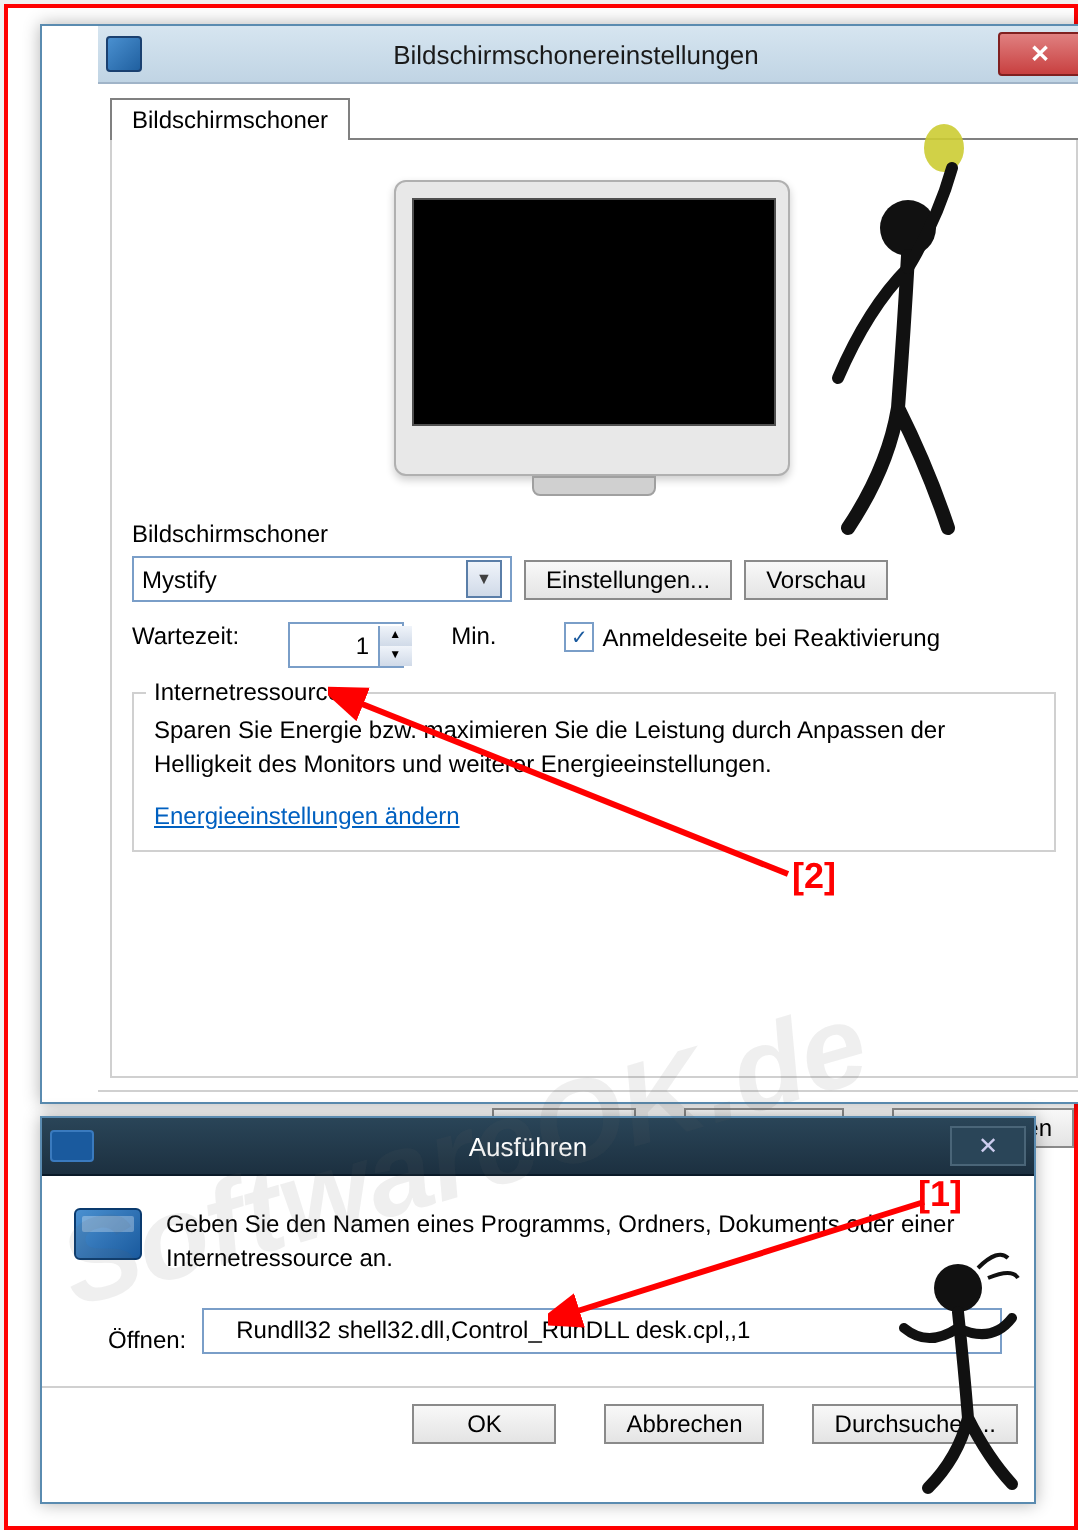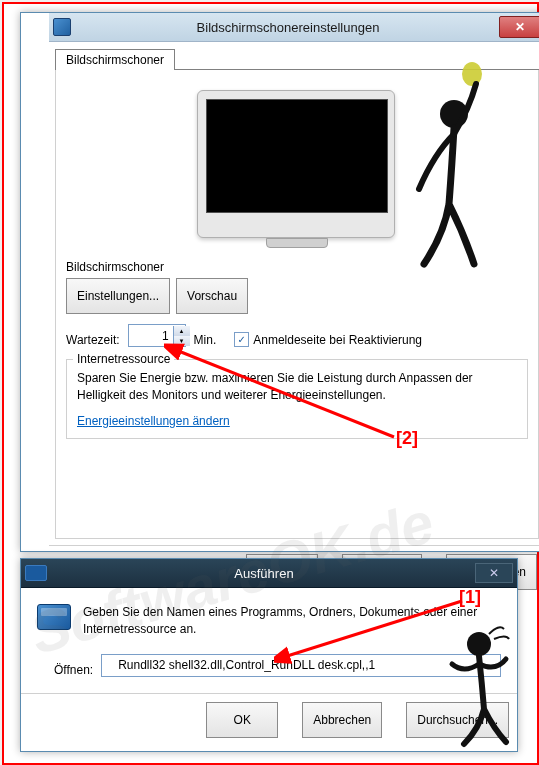--- a/index.html
+++ b/index.html
@@ -187,30 +187,30 @@
   display: flex;
   align-items: center;
   justify-content: center;
   font-size: 8px;
   color: #404040;
 }
 .btn {
   border: 1px solid #8a8a8a;
   background: linear-gradient(#f8f8f8, #e4e4e4);
   padding: 2px 10px;
-  height: 36px;
+  height: 20px;
   font-size: 12px;
   font-family: inherit;
   cursor: pointer;
   min-width: 72px;
 }
 .wait-row {
   display: flex;
-  align-items: flex-end;
-  gap: 8px;
+  align-items: flex-start;
+  gap: 24px;
   margin-bottom: 12px;
 }
 .spinner {
   display: flex;
   align-items: center;
   border: 1px solid #7a9ec8;
   height: 21px;
   width: 56px;
 }
 .spinner-input {
@@ -390,20 +390,24 @@
       </div>
       <div class="tab-content">
         <div class="monitor-preview">
           <div class="monitor-frame">
             <div class="monitor-screen"></div>
           </div>
           <div class="monitor-stand"></div>
         </div>
         <div class="section-label">Bildschirmschoner</div>
         <div class="controls-row">
+          <div class="dropdown" style="width:180px">
+            <span>Mystify</span>
+            <span class="dropdown-arrow">▼</span>
+          </div>
           <button class="btn">Einstellungen...</button>
           <button class="btn">Vorschau</button>
         </div>
         <div class="wait-row">
           <span>Wartezeit:</span>
           <div class="spinner">
             <input class="spinner-input" value="1" style="">
             <div class="spinner-btns">
               <button class="spinner-btn">▲</button>
               <button class="spinner-btn">▼</button>

